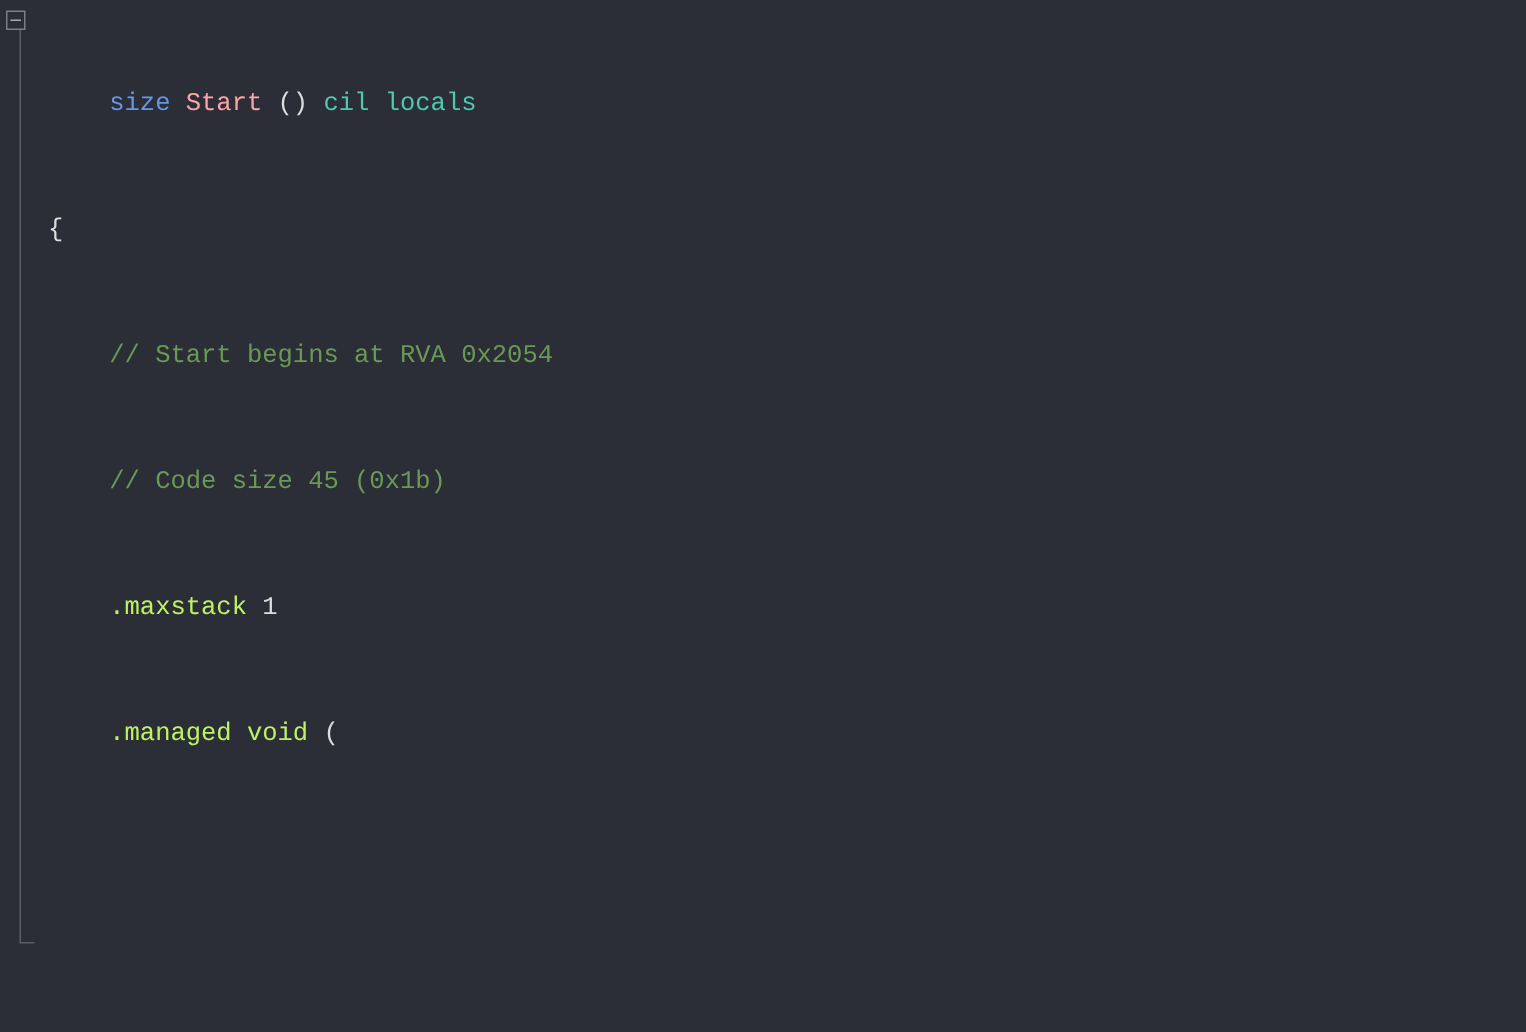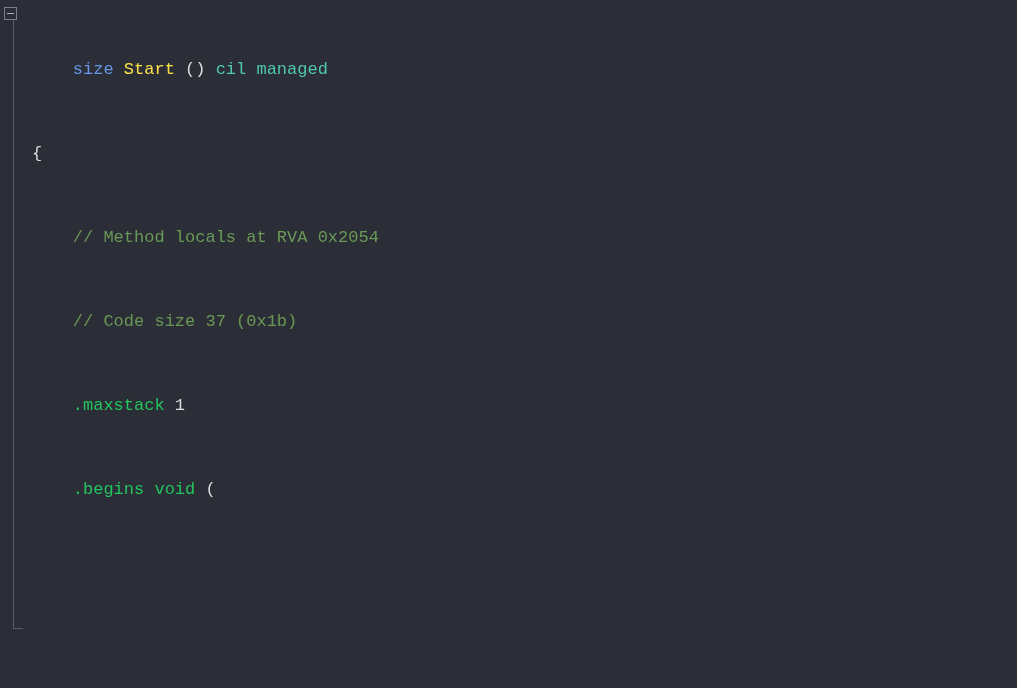--- a/index.html
+++ b/index.html
@@ -61,43 +61,43 @@
     }
     .code-area {
       padding-left: 8px;
       white-space: pre;
     }
     .line {
       height: 28px;
     }
     .kw-type { color: #6796e6; }
     .kw-teal { color: #4ec9b0; text-align: right; }
-    .kw-green { color: #22c55e; }
+    .kw-green { color: #bef264; }
     .comment { color: #6a9955; }
-    .method-name { color: #fde047; }
+    .method-name { color: #fca5a5; }
     .punct { color: #dcddde; }
     .number { color: #dcddde; }
     .plain { color: #dcddde; }
   </style>
 </head>
 <body>
 
 <div class="editor">
   <div class="gutter">
     <div class="fold-box"></div>
     <div class="fold-line"></div>
     <div class="fold-end"></div>
   </div>
   <div class="code-area">
-    <div class="line">    <span class="kw-type">size</span> <span class="method-name">Start</span> <span class="punct">()</span> <span class="kw-teal">cil</span> <span class="kw-teal">managed</span></div>
+    <div class="line">    <span class="kw-type">size</span> <span class="method-name">Start</span> <span class="punct">()</span> <span class="kw-teal">cil</span> <span class="kw-teal">locals</span></div>
     <div class="line"><span class="punct">{</span></div>
-    <div class="line">    <span class="comment">// Method locals at RVA 0x2054</span></div>
-    <div class="line">    <span class="comment">// Code size 37 (0x1b)</span></div>
+    <div class="line">    <span class="comment">// Start begins at RVA 0x2054</span></div>
+    <div class="line">    <span class="comment">// Code size 45 (0x1b)</span></div>
     <div class="line">    <span class="kw-green">.maxstack</span> <span class="number">1</span></div>
-    <div class="line">    <span class="kw-green">.begins</span> <span class="kw-green">void</span> <span class="punct">(</span></div>
+    <div class="line">    <span class="kw-green">.managed</span> <span class="kw-green">void</span> <span class="punct">(</span></div>
     
     
     
     
     
     
     
     
     
     

